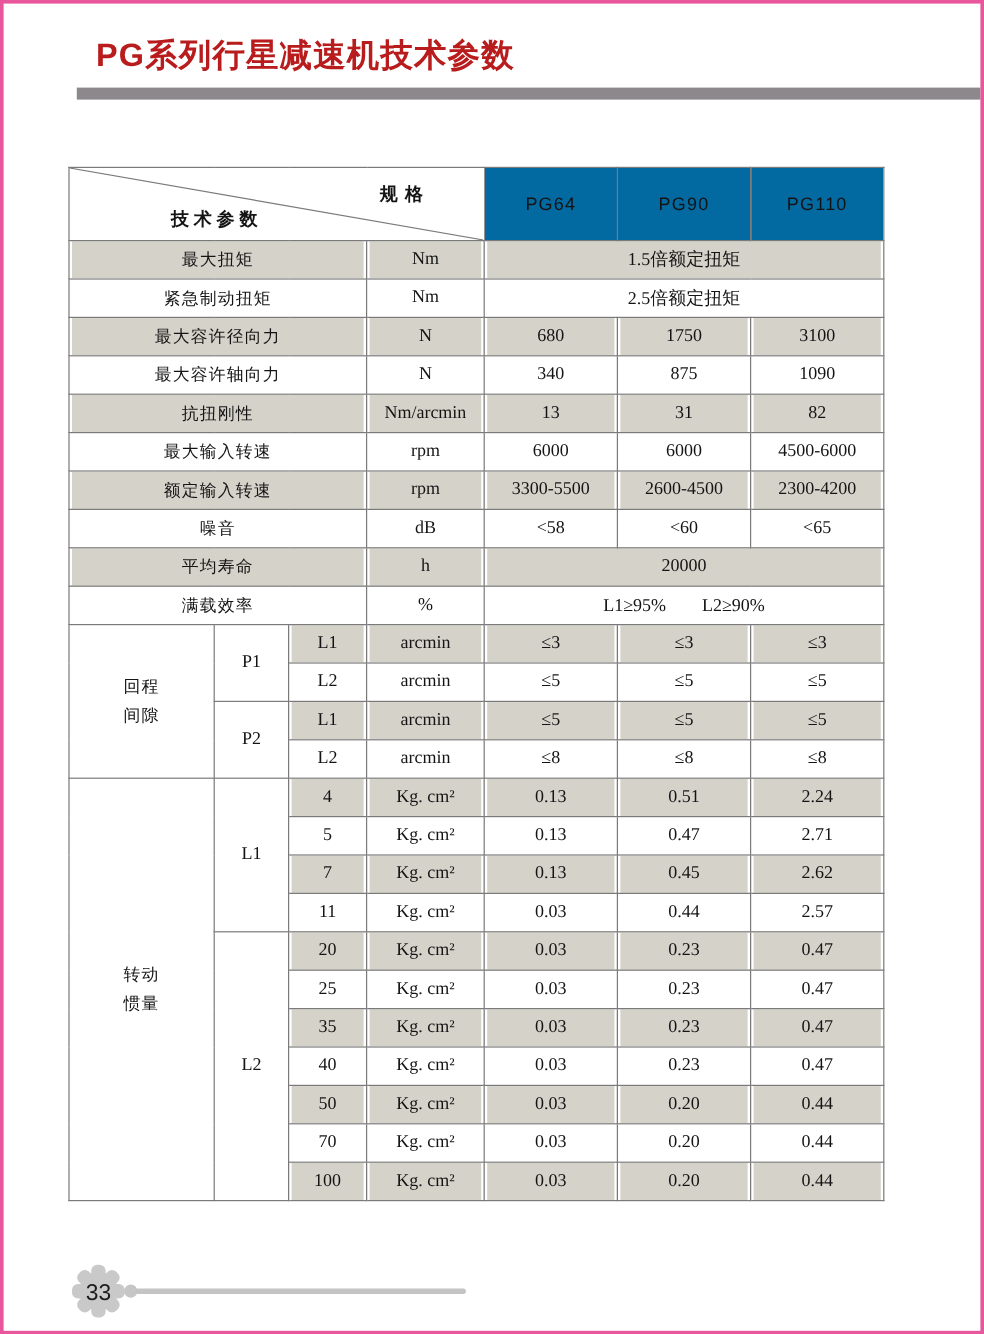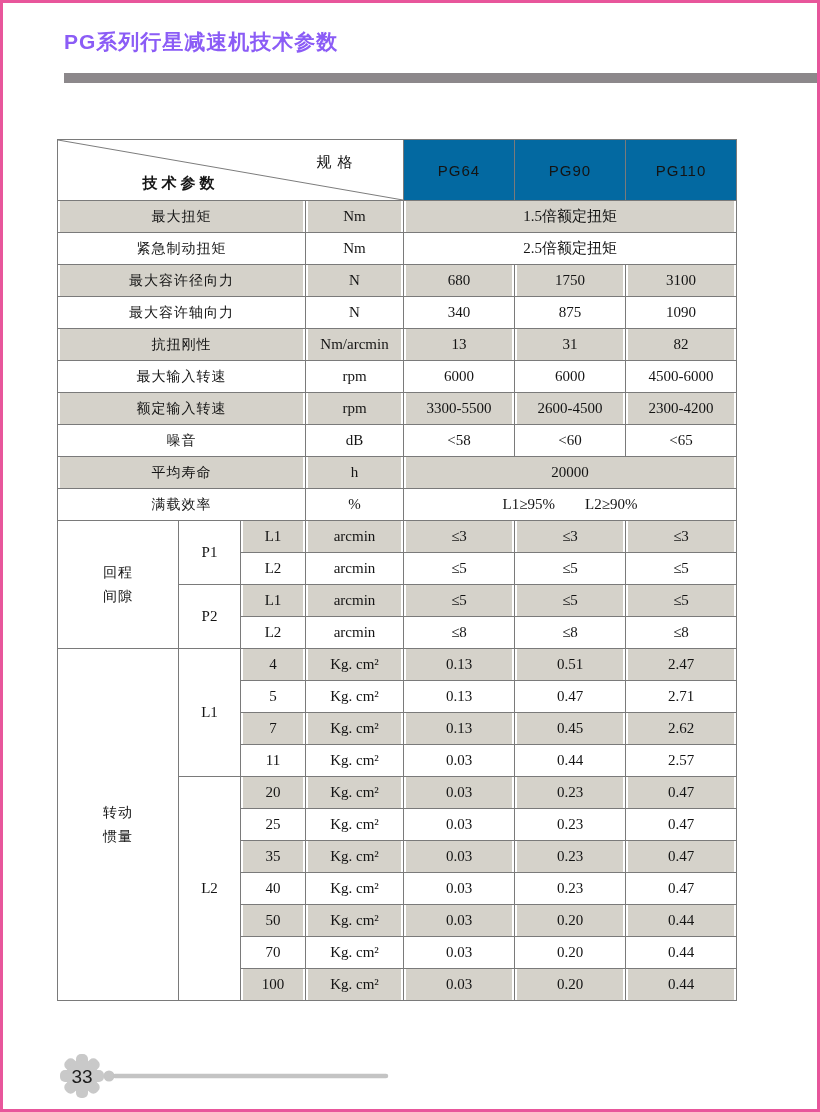--- a/index.html
+++ b/index.html
@@ -3,41 +3,41 @@
 <meta charset="utf-8">
 <style>
   html,body{margin:0;padding:0;}
   body{
     width:820px;height:1112px;position:relative;background:#ffffff;
     font-family:"Liberation Sans","DejaVu Sans",sans-serif;color:#141414;
     overflow:hidden;
   }
   .page-border{position:absolute;inset:0;border:3px solid #e8569b;pointer-events:none;z-index:10;}
   .page-title{
-    position:absolute;left:64px;top:28px;font-size:21px;font-weight:bold;
-    color:#8b5cf6;letter-spacing:1px;white-space:nowrap;
+    position:absolute;left:80px;top:28px;font-size:27px;font-weight:bold;
+    color:#b91c1c;letter-spacing:1px;white-space:nowrap;
   }
   .title-bar{position:absolute;left:64px;right:3px;top:73px;height:10px;background:#8c888b;}
 
   table.spec-table{
     position:absolute;left:57px;top:139px;width:679px;
     border-collapse:collapse;table-layout:fixed;
   }
   td{
     border:1px solid #7a7a7a;text-align:center;vertical-align:middle;
     padding:0;font-size:14px;color:#141414;overflow:hidden;
   }
   tr{height:32px;}
   tr.header-row{height:61px;}
   .col-header{font-size:15px;letter-spacing:1px;background:#0369a1;}
   .corner-cell{position:relative;background:#ffffff;}
   .corner-svg{position:absolute;left:0;top:0;width:100%;height:100%;display:block;}
   .corner-top{
     position:absolute;left:81%;top:36%;transform:translate(-50%,-50%);
-    font-size:15px;font-weight:normal;letter-spacing:6px;white-space:nowrap;
+    font-size:15px;font-weight:bold;letter-spacing:6px;white-space:nowrap;
   }
   .corner-bottom{
     position:absolute;left:30%;top:71%;transform:translate(-50%,-50%);
     font-size:15px;font-weight:bold;letter-spacing:4px;white-space:nowrap;margin-left:19px;
   }
   .label-cell{letter-spacing:1px;font-family:Liberation Mono, monospace;}
   .group-label-cell{letter-spacing:1px;line-height:1.7;}
   .unit-cell,.value-cell,.grade-cell,.level-cell,.ratio-cell{
     font-family:"Liberation Serif","DejaVu Serif",serif;font-size:15px;
   }
@@ -179,21 +179,21 @@
       <tr>
         <td class="group-label-cell" rowspan="11">
           <div>转动</div>
           <div>惯量</div>
         </td>
         <td class="grade-cell" rowspan="4">L1</td>
         <td class="ratio-cell shaded">4</td>
         <td class="unit-cell shaded">Kg. cm²</td>
         <td class="value-cell shaded">0.13</td>
         <td class="value-cell shaded">0.51</td>
-        <td class="value-cell shaded">2.47</td>
+        <td class="value-cell shaded">2.24</td>
       </tr>
       <tr>
         <td class="ratio-cell">5</td>
         <td class="unit-cell">Kg. cm²</td>
         <td class="value-cell">0.13</td>
         <td class="value-cell">0.47</td>
         <td class="value-cell">2.71</td>
       </tr>
       <tr>
         <td class="ratio-cell shaded">7</td>

